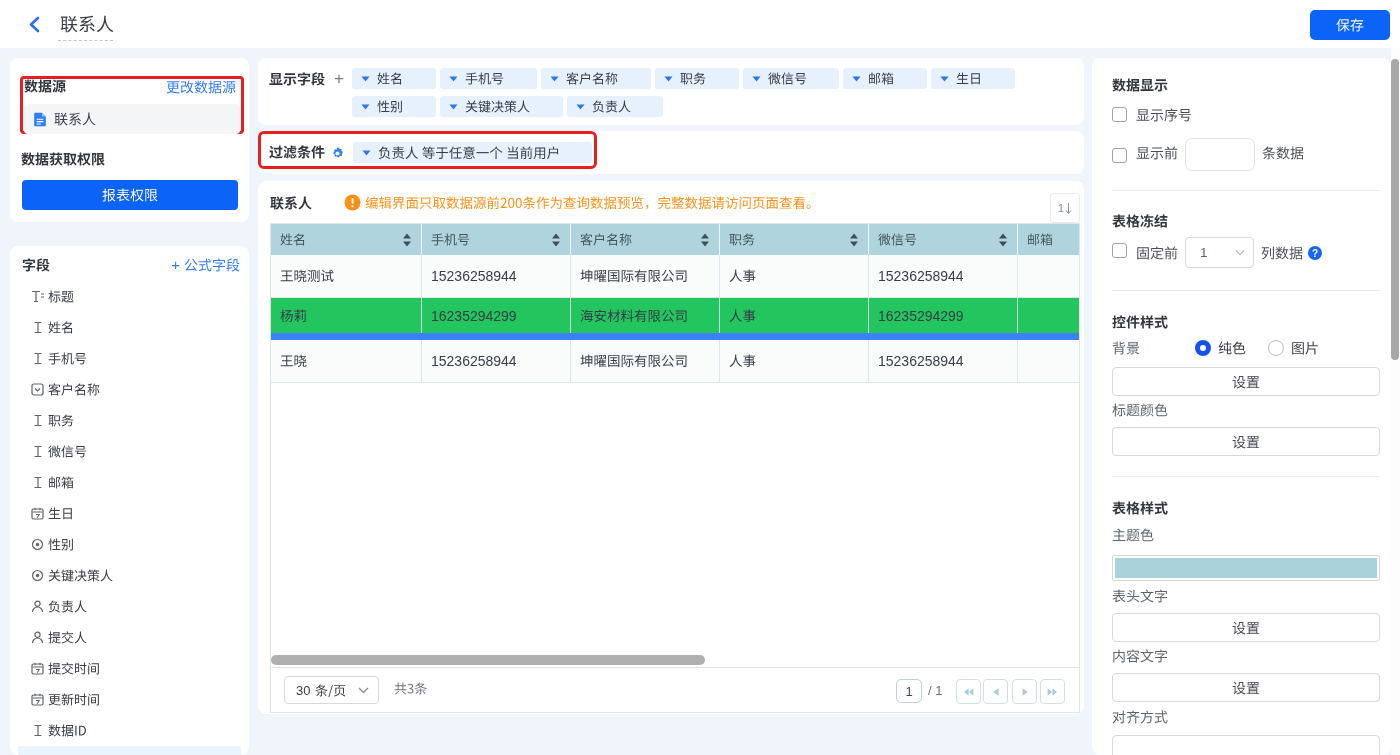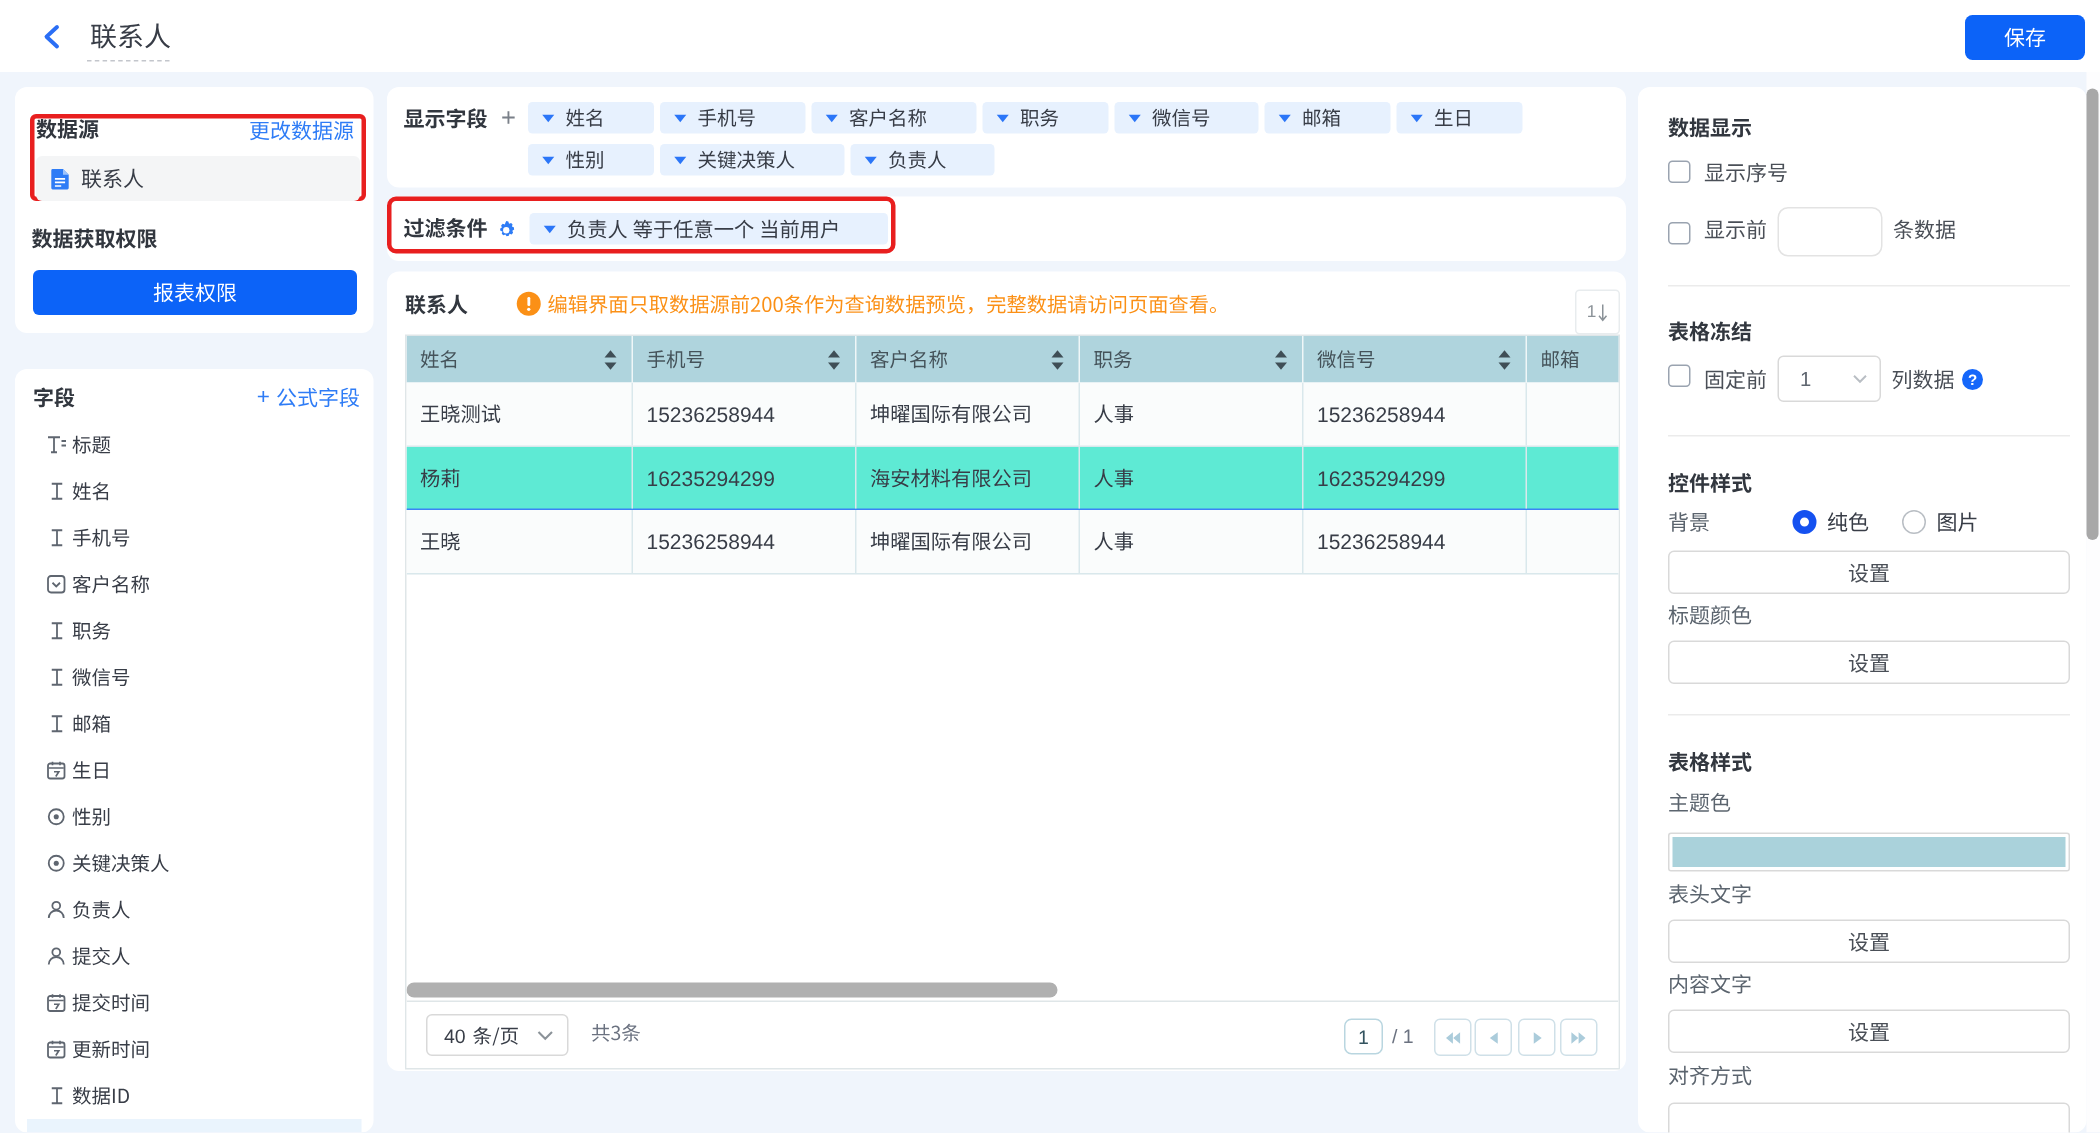--- a/index.html
+++ b/index.html
@@ -674,21 +674,21 @@
             </g>
           </svg>
         </div>
         <div class="flex" style="width:149px;height:100%;border-left:1px solid #d9e8ec;padding-left:9px">
           <span style="font-size:14px;color:#383d47">15236258944</span>
         </div>
         <div class="flex" style="width:149px;height:100%;border-left:1px solid #d9e8ec;padding-left:9px">
           <span style="font-size:14px;color:#383d47"></span>
         </div>
       </div>
-      <div class="flex" style="height:42.7px;background:#5eead4;border-bottom:1px solid #3b82f6;width:900px;box-sizing:border-box">
+      <div class="flex" style="height:42.7px;background:#22c55e;border-bottom:7px solid #3b82f6;width:900px;box-sizing:border-box">
         <div class="flex" style="width:150px;height:100%;padding-left:9px">
           <svg class="t" width="27.0" height="13.5" viewBox="0 0 27.0 13.5">
             <g transform="matrix(0.0135 0 0 -0.0135 0 11.9)" fill="#383d47">
               <use href="#r6768" x="0"></use>
               <use href="#r8389" x="1000"></use>
             </g>
           </svg>
         </div>
         <div class="flex" style="width:149px;height:100%;border-left:1px solid #d9e8ec;padding-left:9px">
           <span style="font-size:14px;color:#383d47">16235294299</span>
@@ -759,21 +759,21 @@
         <div class="flex" style="width:149px;height:100%;border-left:1px solid #d9e8ec;padding-left:9px">
           <span style="font-size:14px;color:#383d47">15236258944</span>
         </div>
         <div class="flex" style="width:149px;height:100%;border-left:1px solid #d9e8ec;padding-left:9px">
           <span style="font-size:14px;color:#383d47"></span>
         </div>
       </div>
       <div class="abs" style="left:0px;top:431px;width:434px;height:10px;background:#b0b0b0;border-radius:5px"></div>
       <div class="abs flex" style="left:0;bottom:0;width:808px;height:45px;border-top:1px solid #dfe6e8;background:#fff">
         <div class="abs flex" style="left:13px;top:8px;width:95px;height:28px;border:1px solid #d9d9d9;border-radius:4px;padding-left:11px;position:absolute">
-          <span style="font-size:13px;color:#383d47;margin-right:5px">40</span>
+          <span style="font-size:13px;color:#383d47;margin-right:5px">30</span>
           <svg class="t" width="31.1" height="13" viewBox="0 0 31.1 13">
             <g transform="matrix(0.013 0 0 -0.013 0 11.4)" fill="#383d47">
               <use href="#r6761" x="0"></use>
               <use href="#r002f" x="1000"></use>
               <use href="#r9875" x="1392"></use>
             </g>
           </svg>
           <svg style="position:absolute;right:9px" width="11" height="7" viewBox="0 0 11 7">
             <path d="M1 1 L5.5 5.5 L10 1" stroke="#8b9298" stroke-width="1.4" fill="none"></path>
           </svg>

